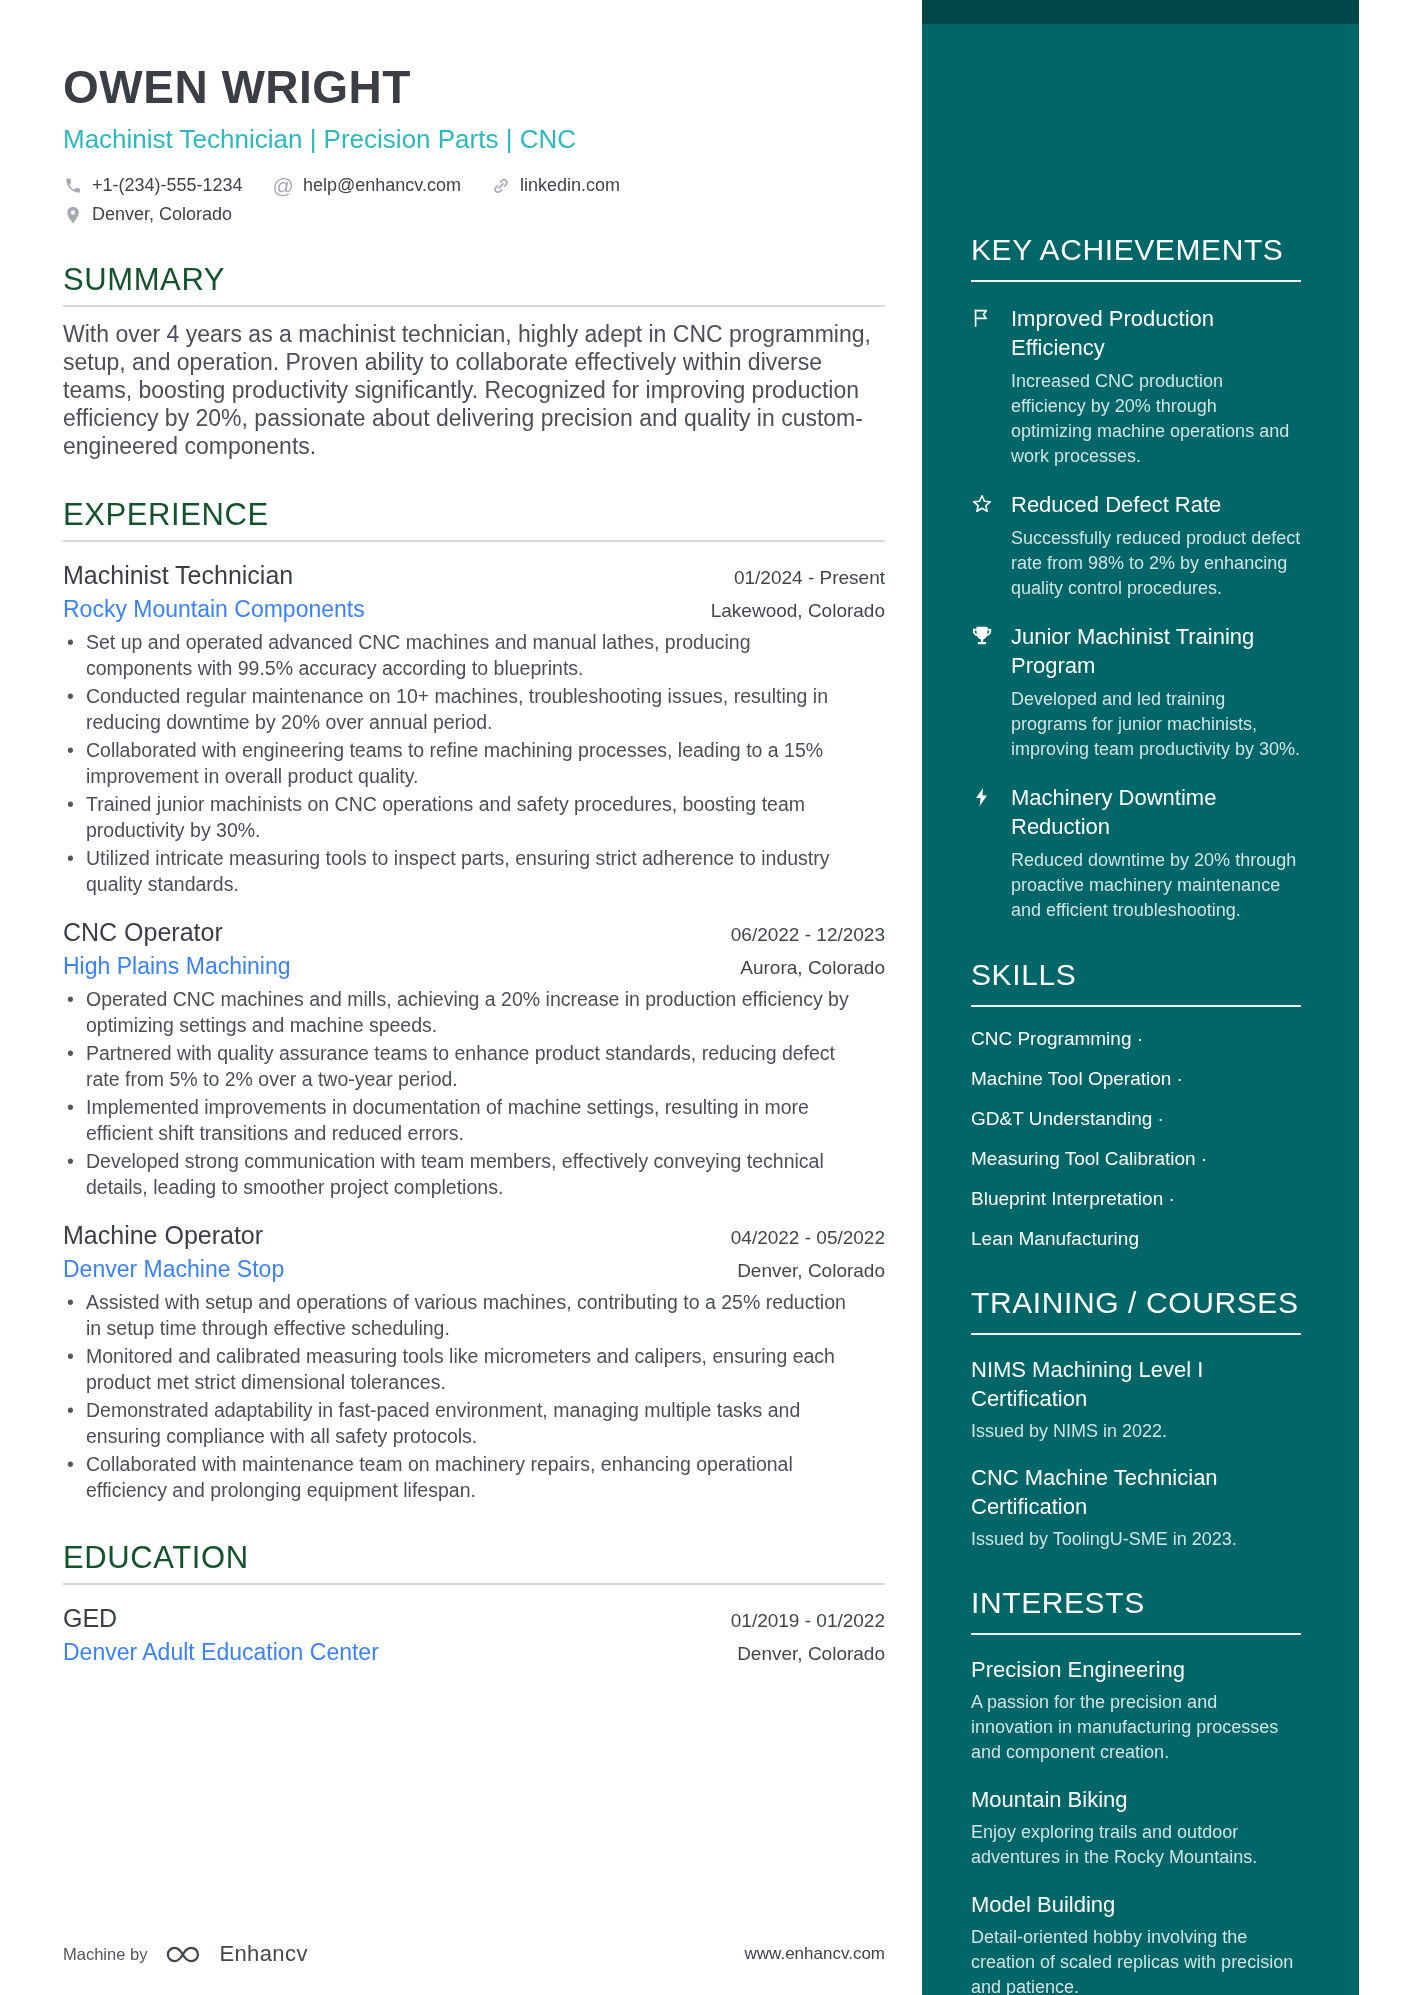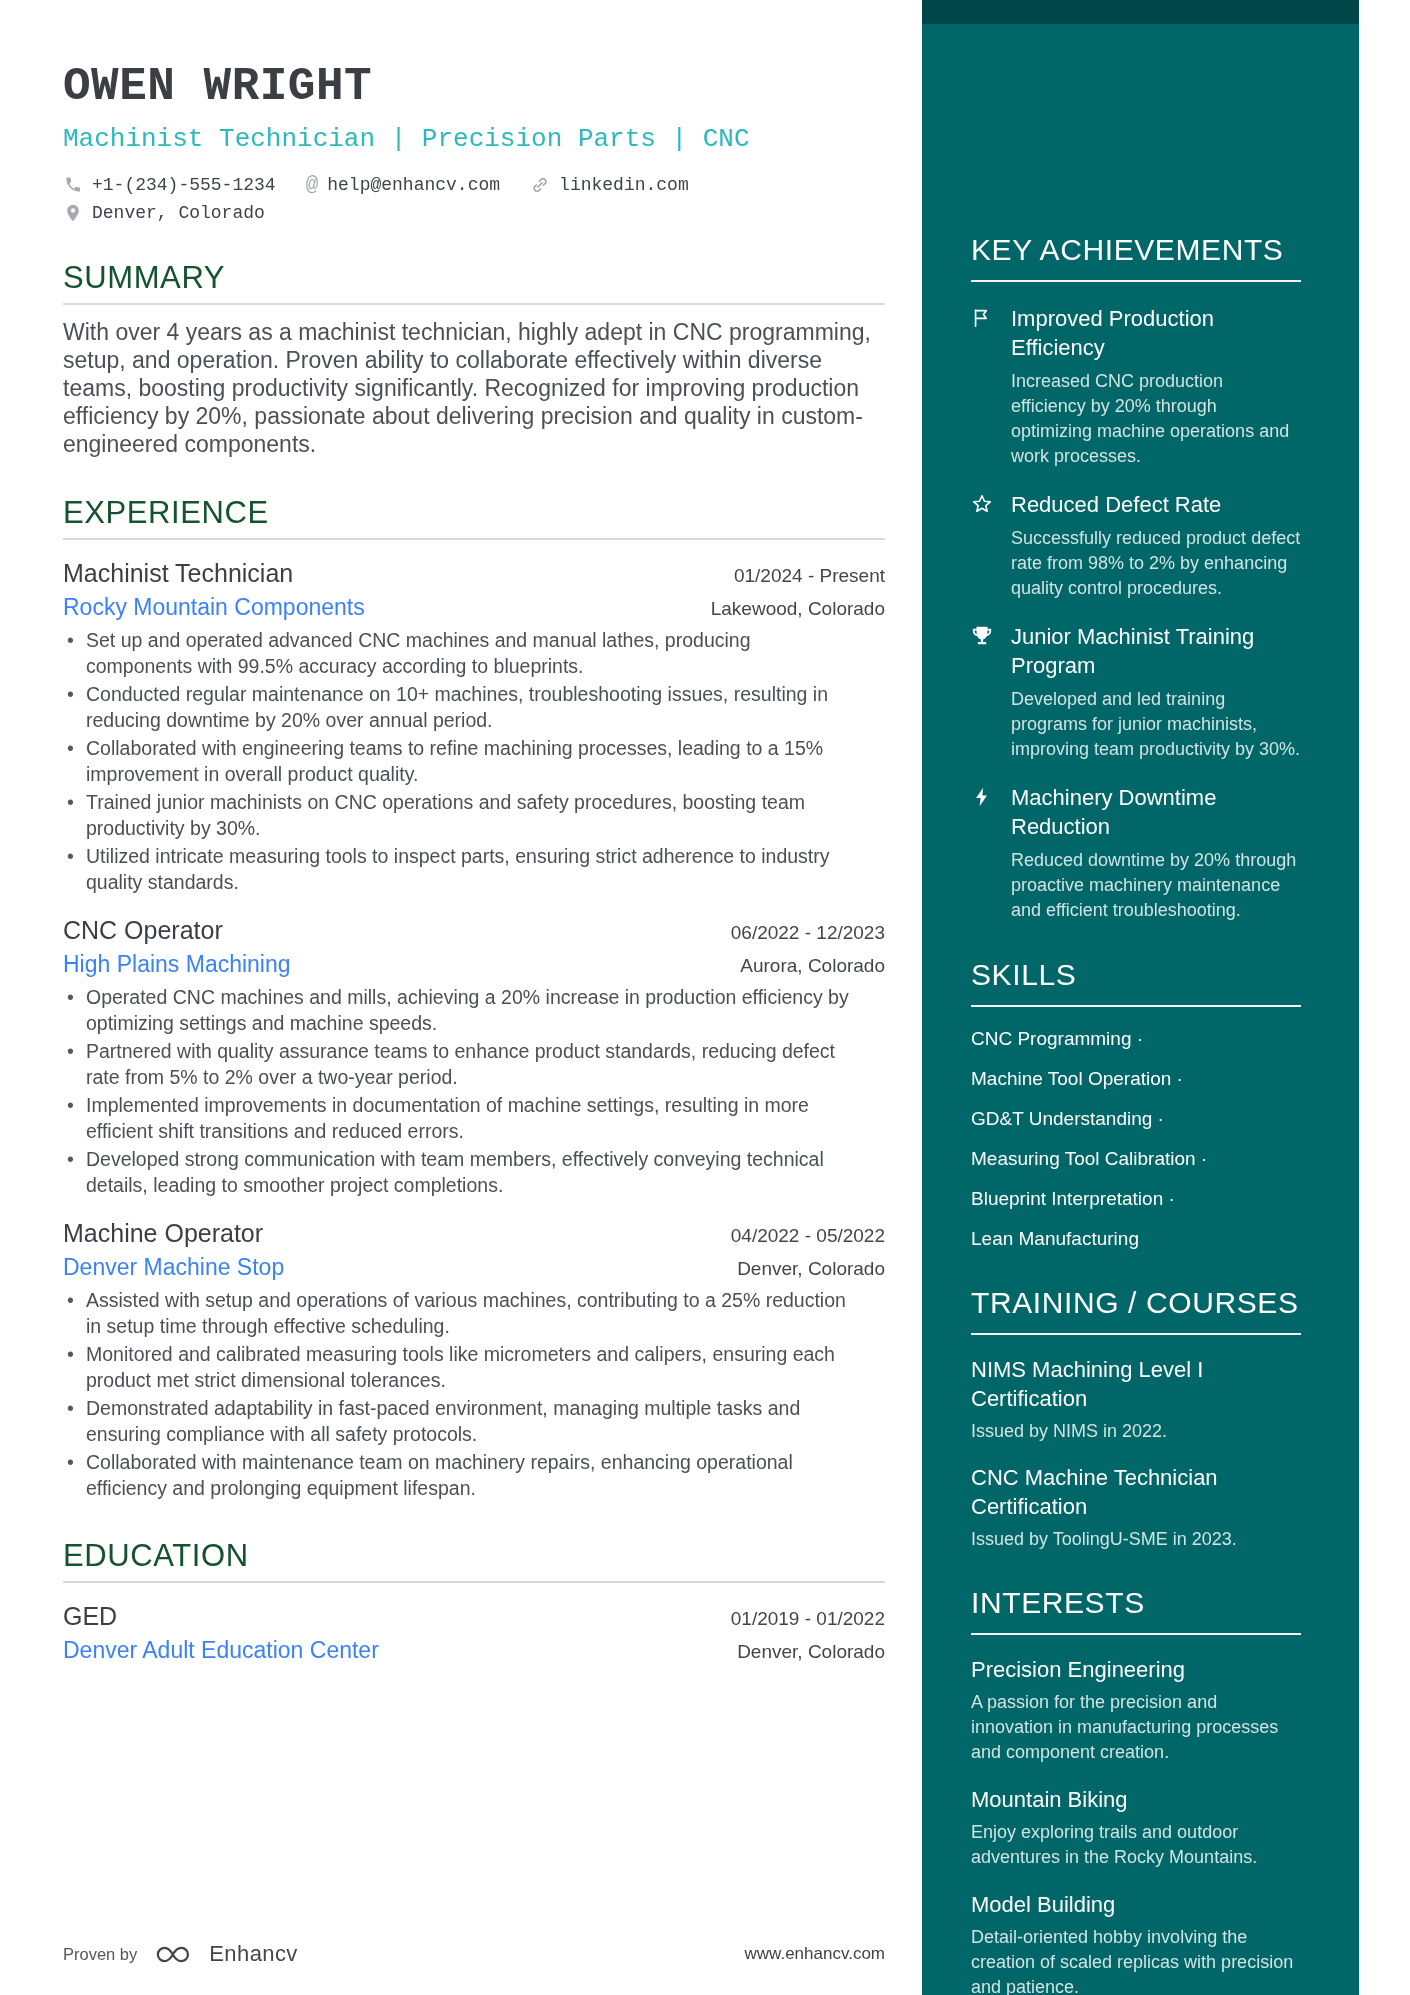--- a/index.html
+++ b/index.html
@@ -25,21 +25,21 @@
   
   .course{margin-top:20px;}
   .course-title{font-size:22px;line-height:29px;color:#ffffff;}
   .course-issued{margin-top:6px;font-size:18px;line-height:24px;color:rgba(255,255,255,.82);}
   
   .interest{margin-top:20px;}
   .interest-title{font-size:22px;line-height:29px;color:#ffffff;}
   .interest-desc{margin-top:6px;font-size:18px;line-height:25px;color:rgba(255,255,255,.82);}
   
   .main{position:absolute;top:0;left:63px;width:822px;}
-  .header{padding-top:62px;font-family:Liberation Mono, monospace;}
+  .header{padding-top:62px;}
   .name{margin:0;font-size:46px;line-height:50px;font-weight:700;letter-spacing:.5px;color:#3b3e43;}
   .job-headline{margin-top:11px;font-size:26px;line-height:33px;color:#2bb9bd;}
   .contact-row{display:flex;align-items:center;gap:30px;margin-top:19px;}
   .contact-row + .contact-row{margin-top:8px;gap:30px;}
   .contact-item{display:flex;align-items:center;gap:9px;font-size:18px;color:#3f434a;}
   .contact-item .c-icon{color:#a6aab0;display:flex;align-items:center;}
   .at-glyph{font-size:21px;color:#a6aab0;line-height:20px;}
   .pin{color:#9aa0a6;}
   .main-sec{margin-top:36px;}
   .m-heading{margin:0;font-size:31px;line-height:38px;font-weight:400;letter-spacing:.6px;color:#14532d;}
@@ -318,21 +318,21 @@
               <span class="company">Denver Adult Education Center</span>
               <span class="job-loc">Denver, Colorado</span>
             </div>
           </article>
         </div>
     </section>
   </main>
 
   <footer class="footer">
     <div class="footer-left">
-      <span class="powered-by">Proven by</span>
+      <span class="powered-by">Machine by</span>
       <span class="brand-logo">
         <svg viewBox="0 0 46 24" width="40" height="21" fill="none" stroke="currentColor" stroke-width="2.6" stroke-linecap="round" stroke-linejoin="round">
             <path d="M22.8 12c-2.6 4.6-5.6 7.6-9.6 7.6a7.6 7.6 0 0 1 0-15.2c4 0 7 3 9.6 7.6zm0 0c2.6 4.6 5.6 7.6 9.6 7.6 4.6 0 7.8-3.4 7.8-7.6 0-4.2-3.2-7.6-7.8-7.6-4 0-7 3-9.6 7.6z"></path>
           </svg>
       </span>
       <span class="brand-name">Enhancv</span>
     </div>
     <a class="site-link">www.enhancv.com</a>
   </footer>
 

